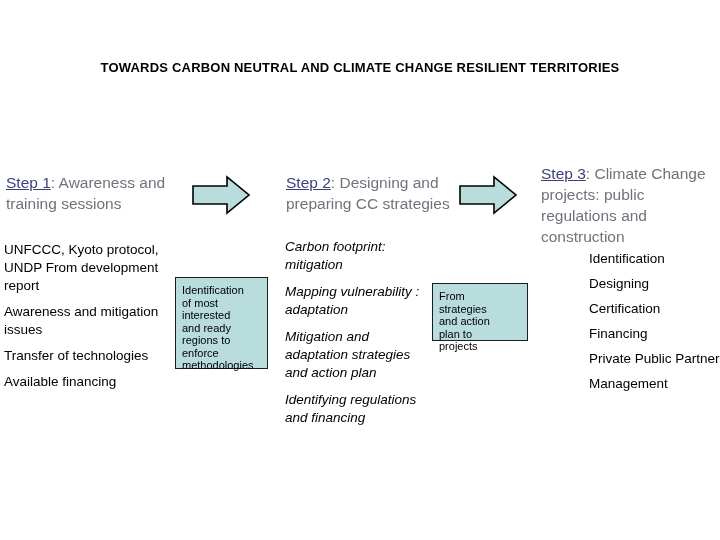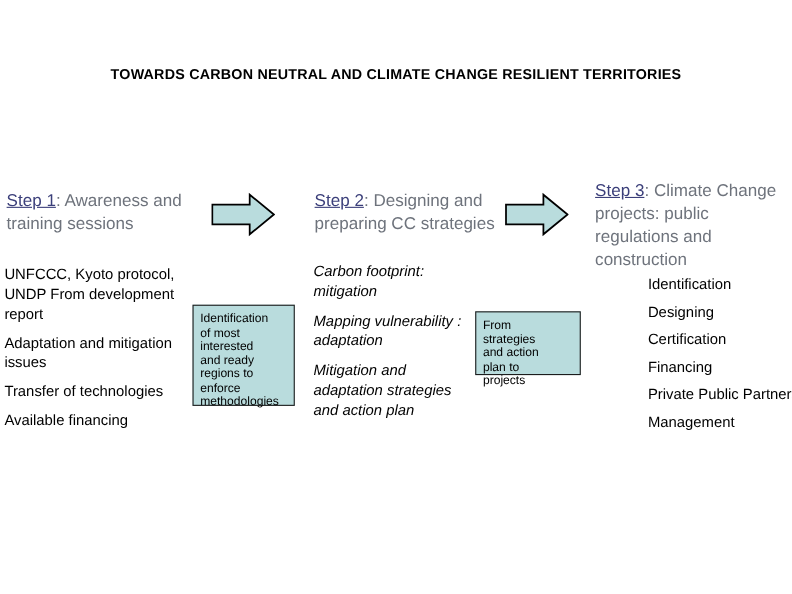--- a/index.html
+++ b/index.html
@@ -118,41 +118,42 @@
 <div class="slide">
 
   <div class="title">TOWARDS CARBON NEUTRAL  AND CLIMATE CHANGE  RESILIENT TERRITORIES</div>
 
   <div class="step-head" id="step1-head">
     <span class="step-label">Step 1</span><span class="step-rest">: </span><span class="step-rest">Awareness and training sessions</span>
   </div>
 
   <div class="col-list" id="col1">
     <p class="entry">UNFCCC, Kyoto protocol, UNDP From development report</p>
-    <p class="entry">Adaptation and mitigation issues</p>
+    <p class="entry">Awareness and mitigation issues</p>
     <p class="entry">Transfer of technologies</p>
     <p class="entry"> Available financing</p>
   </div>
 
   <div class="arrow" id="arrow-1">
     <svg width="58" height="40" viewBox="0 0 58 40" xmlns="http://www.w3.org/2000/svg">
       <polygon points="1,11 35,11 35,2 57,20 35,38 35,29 1,29" fill="#b9dcdd" stroke="#000000" stroke-width="1.6" stroke-linejoin="miter"></polygon>
     </svg>
   </div>
 
   <div class="note-box" id="note-box-1">Identification of most interested and ready regions to enforce methodologies</div>
 
   <div class="step-head" id="step2-head">
     <span class="step-label">Step 2</span><span class="step-rest">: </span><span class="step-rest">Designing and preparing CC strategies</span>
   </div>
 
   <div class="col-list" id="col2">
     <p class="entry">Carbon footprint: mitigation</p>
     <p class="entry">Mapping vulnerability : adaptation</p>
     <p class="entry">Mitigation and adaptation strategies and action plan</p>
+    <p class="entry">Identifying regulations and financing</p>
   </div>
 
   <div class="arrow" id="arrow-2">
     <svg width="58" height="40" viewBox="0 0 58 40" xmlns="http://www.w3.org/2000/svg">
       <polygon points="1,11 35,11 35,2 57,20 35,38 35,29 1,29" fill="#b9dcdd" stroke="#000000" stroke-width="1.6" stroke-linejoin="miter"></polygon>
     </svg>
   </div>
 
   <div class="note-box" id="note-box-2">From strategies and action plan to projects</div>
 

